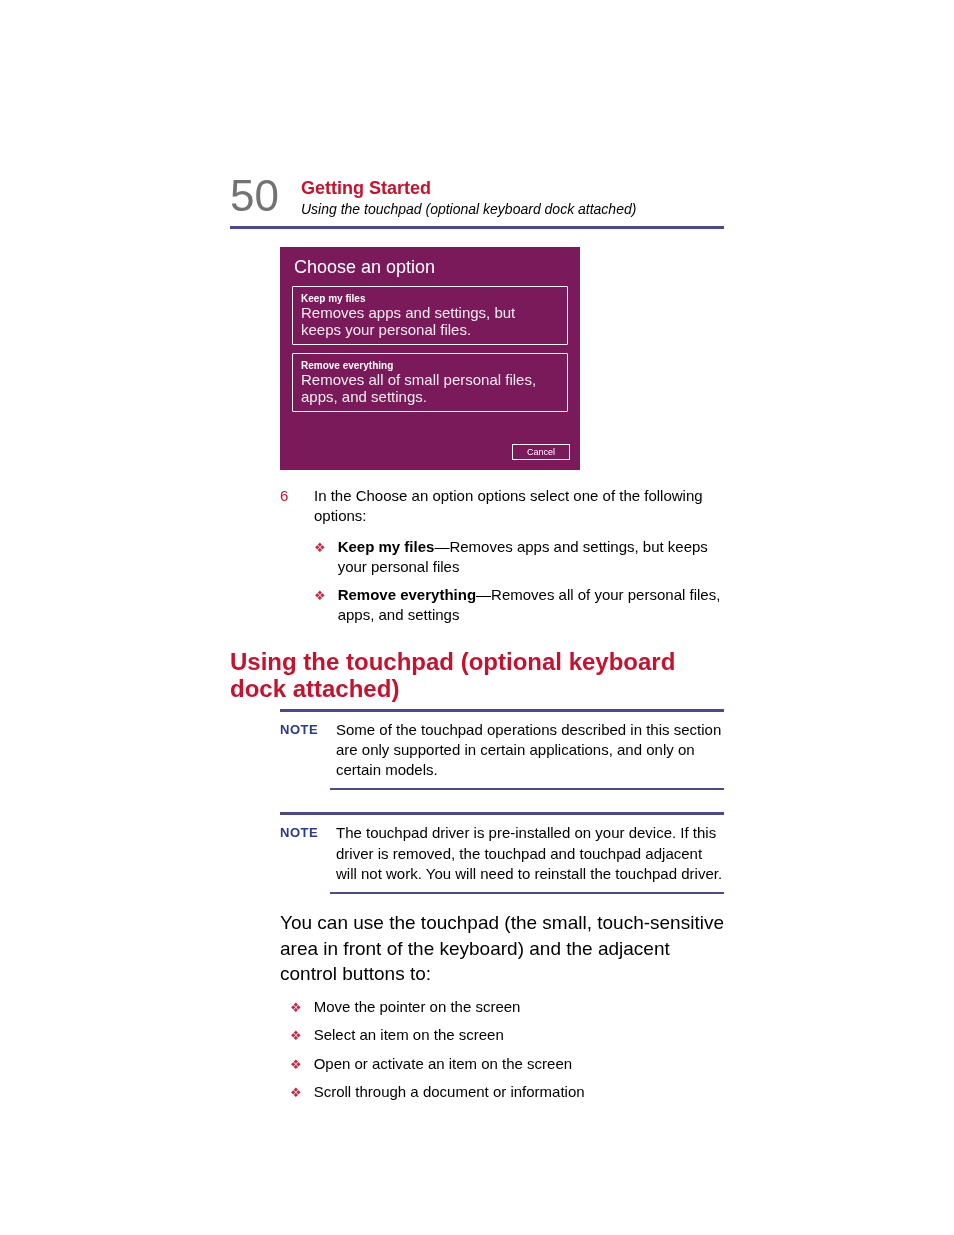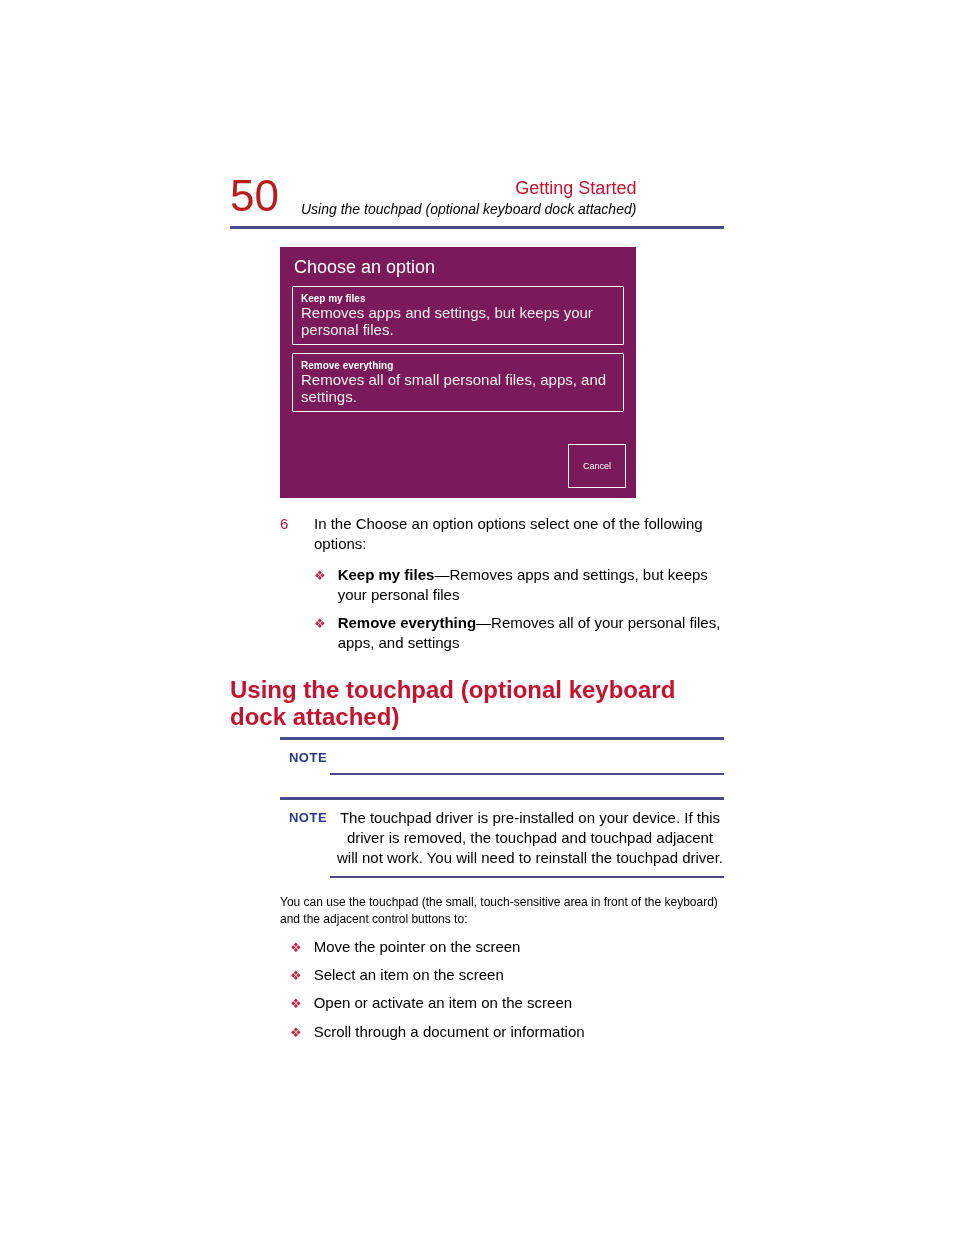--- a/index.html
+++ b/index.html
@@ -18,44 +18,43 @@
   }
   .header {
     display: flex;
     align-items: flex-start;
     gap: 22px;
     margin-bottom: 8px;
   }
   .page-number {
     font-size: 44px;
     font-weight: 400;
-    color: #b91c1c;
+    color: #737373;
     line-height: 1;
     margin-top: -4px;
   }
   .header-text .chapter {
     font-size: 18px;
-    font-weight: normal;
+    font-weight: bold;
     color: #c4122f;
     font-family: Arial, Helvetica, sans-serif;
-    text-align: right;
   }
   .header-text .section {
     font-size: 14px;
     font-style: italic;
     color: #000;
     margin-top: 2px;
   }
   .hr-red {
     border: none;
     border-top: 3px solid #4a4a8a;
     margin: 8px 0 18px 0;
   }
   .sample-window {
-    width: 356px;
+    width: 300px;
     margin-left: 50px;
     background: #7a1a5a;
     color: #fff;
     padding: 0;
     position: relative;
     font-family: "Segoe UI", Arial, sans-serif;
   }
   .sample-window .sw-title {
     font-size: 18px;
     font-weight: 300;
@@ -78,21 +77,21 @@
   }
   .sw-cancel-row {
     display: flex;
     justify-content: flex-end;
     padding: 24px 10px 10px 10px;
   }
   .sw-cancel {
     border: 1px solid #fff;
     color: #fff;
     font-size: 9px;
-    padding: 16px 14px;
+    padding: 2px 14px;
     background: transparent;
   }
   .caption {
     margin-left: 50px;
     margin-top: 6px;
     font-size: 14px;
     font-style: italic;
     color: #2a3a8a;
   }
   .step {
@@ -131,21 +130,20 @@
   .section-heading {
     color: #c4122f;
     font-size: 24px;
     font-weight: bold;
     margin-top: 22px;
     margin-bottom: 6px;
     line-height: 1.15;
   }
   .note-block {
     margin-top: 6px;
-    text-align: center;
   }
   .note-hr-top {
     border: none;
     border-top: 3px solid #4a4a8a;
     margin: 0 0 8px 50px;
   }
   .note-hr-bottom {
     border: none;
     border-top: 2px solid #4a4a8a;
     margin: 8px 0 0 100px;
@@ -163,21 +161,21 @@
     flex-shrink: 0;
     padding-top: 2px;
   }
   .note-text {
     flex: 1;
     font-size: 15px;
     line-height: 1.35;
   }
   .para {
     margin-left: 50px;
-    font-size: 12px;
+    font-size: 19px;
     line-height: 1.35;
     margin-top: 16px;
   }
   .bullets2 {
     margin-left: 60px;
     margin-top: 10px;
   }
 </style>
 </head>
 <body>
@@ -228,20 +226,21 @@
       </span>
     </div>
   </div>
 
   <div class="section-heading">Using the touchpad (optional keyboard dock attached)</div>
 
   <div class="note-block">
     <hr class="note-hr-top">
     <div class="note-row">
       <div class="note-label">NOTE</div>
+      <div class="note-text">Some of the touchpad operations described in this section are only supported in certain applications, and only on certain models.</div>
     </div>
     <hr class="note-hr-bottom">
   </div>
 
   <div class="note-block" style="margin-top:22px;">
     <hr class="note-hr-top">
     <div class="note-row">
       <div class="note-label">NOTE</div>
       <div class="note-text">The touchpad driver is pre-installed on your device. If this driver is removed, the touchpad and touchpad adjacent will not work. You will need to reinstall the touchpad driver.</div>
     </div>

